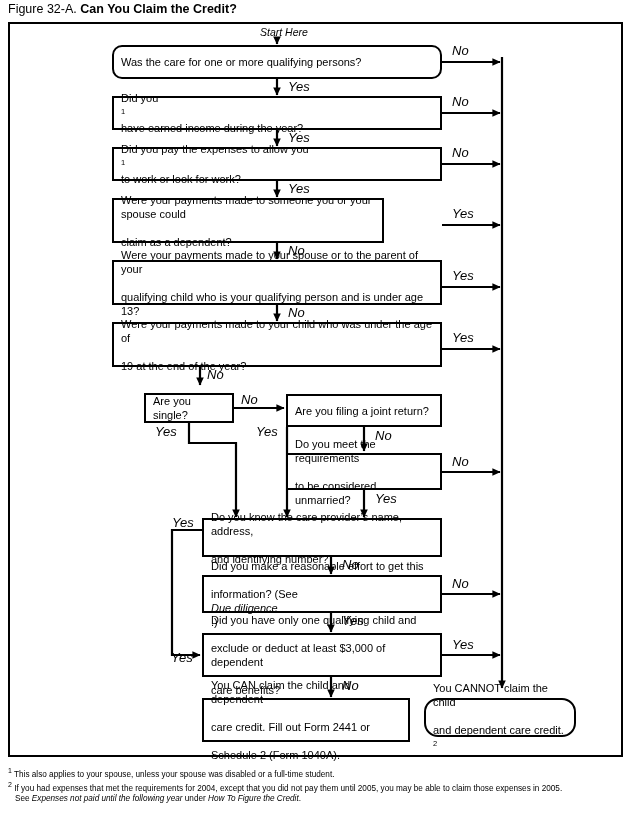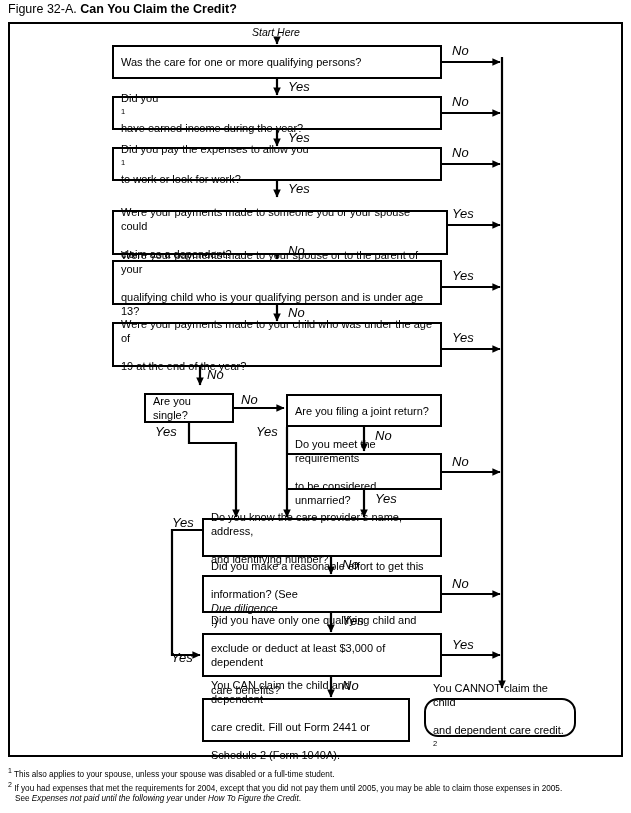--- a/index.html
+++ b/index.html
@@ -132,35 +132,35 @@
 
       <line x1="331" y1="613" x2="331" y2="632" marker-end="url(#ah)"></line>
 
       <line x1="331" y1="677" x2="331" y2="697" marker-end="url(#ah)"></line>
 
       <polyline points="202,530 172,530 172,655 200,655" marker-end="url(#ah)"></polyline>
 
     </g>
   </svg>
 
-  <div class="start-here" style="left:252px;top:26px;">Start Here</div>
-
-  <div class="node" style="left:112px;top:45px;width:330px;height:34px;">
+  <div class="start-here" style="left:260px;top:26px;">Start Here</div>
+
+  <div class="node" style="left:112px;top:45px;width:330px;height:34px;border-radius:10px;">
     <span>Was the care for one or more qualifying persons?</span>
   </div>
 
   <div class="node" style="left:112px;top:96px;width:330px;height:34px;">
     <span><span>Did you</span><sup class="fn">1</sup><span> have earned income during the year?</span></span>
   </div>
 
   <div class="node" style="left:112px;top:147px;width:330px;height:34px;">
     <span><span>Did you pay the expenses to allow you</span><sup class="fn">1</sup><span> to work or look for work?</span></span>
   </div>
 
-  <div class="node" style="left:112px;top:198px;width:336px;height:45px;margin-top:12px;">
+  <div class="node" style="left:112px;top:198px;width:272px;height:45px;">
     <span>
       <span>Were your payments made to someone you or your spouse could</span><br>
       <span>claim as a dependent?</span>
     </span>
   </div>
 
   <div class="node" style="left:112px;top:260px;width:330px;height:45px;">
     <span>
       <span>Were your payments made to your spouse or to the parent of your</span><br>
       <span>qualifying child who is your qualifying person and is under age 13?</span>

